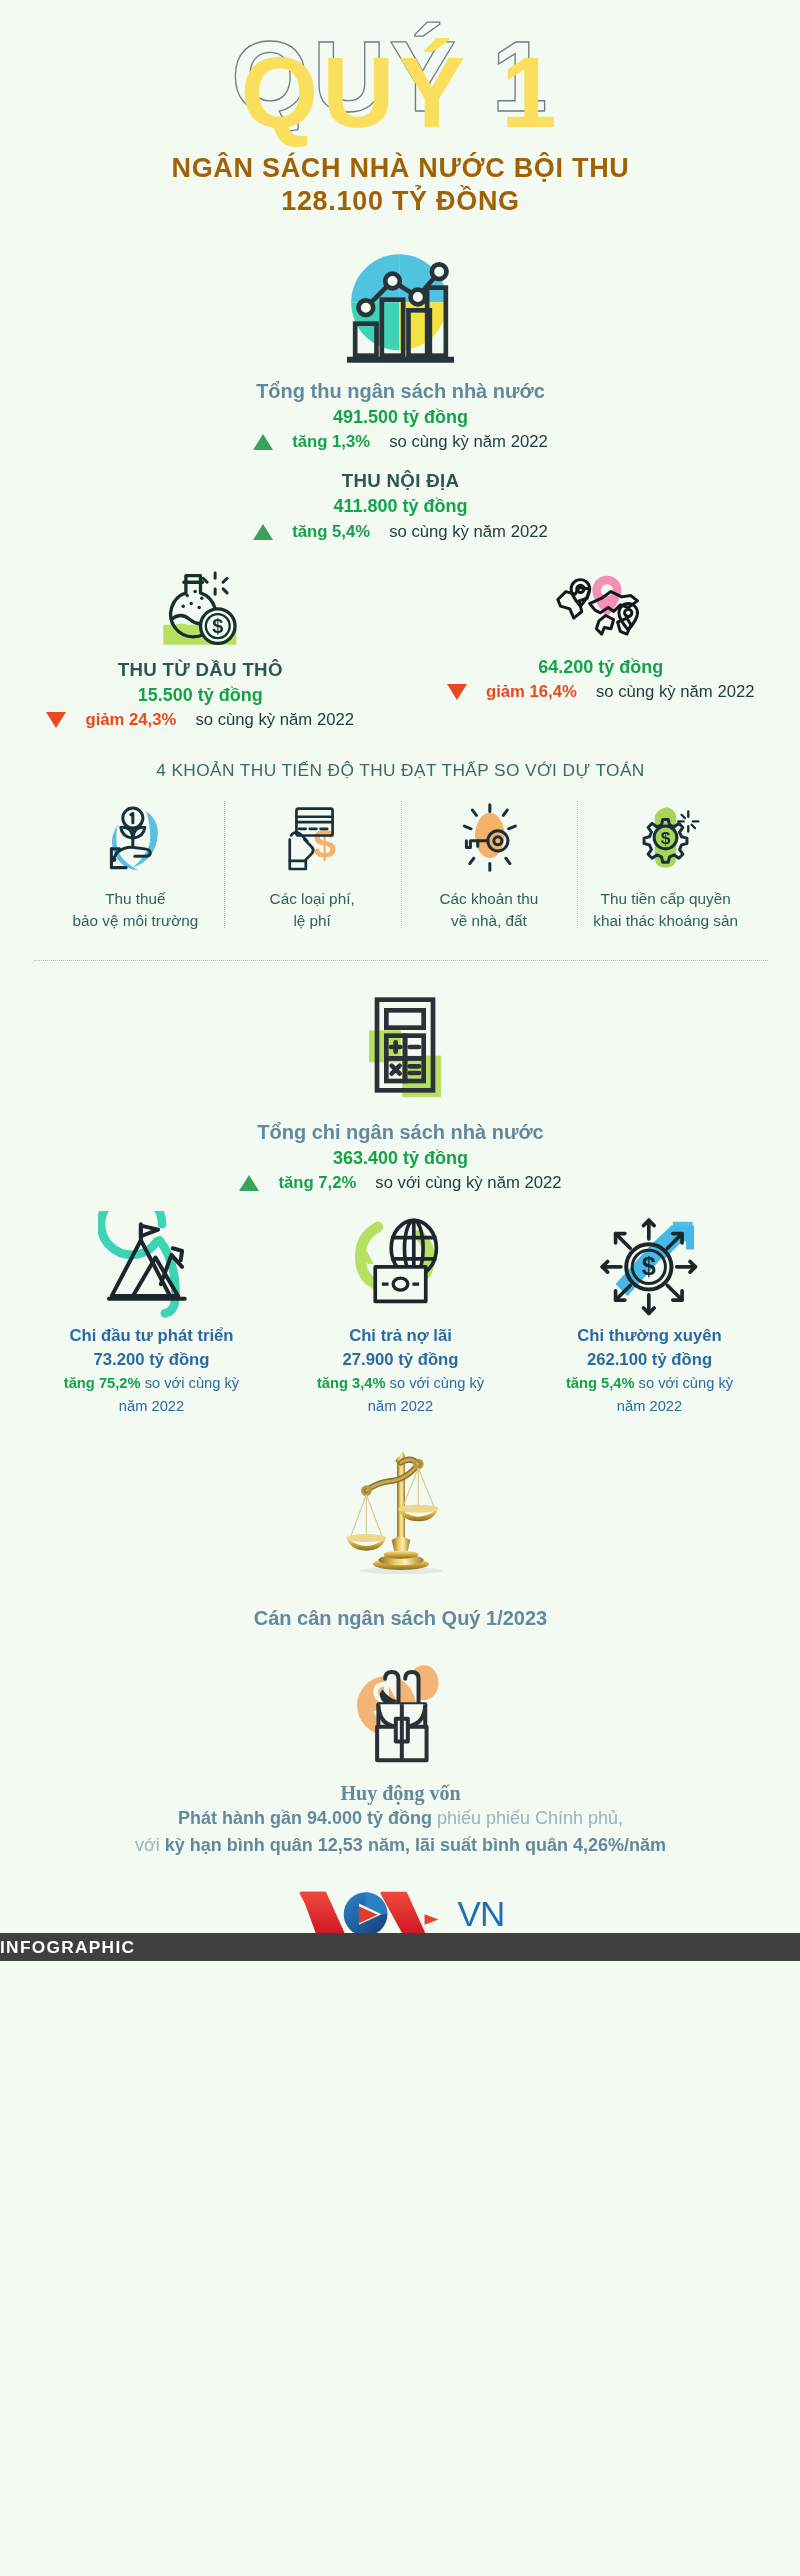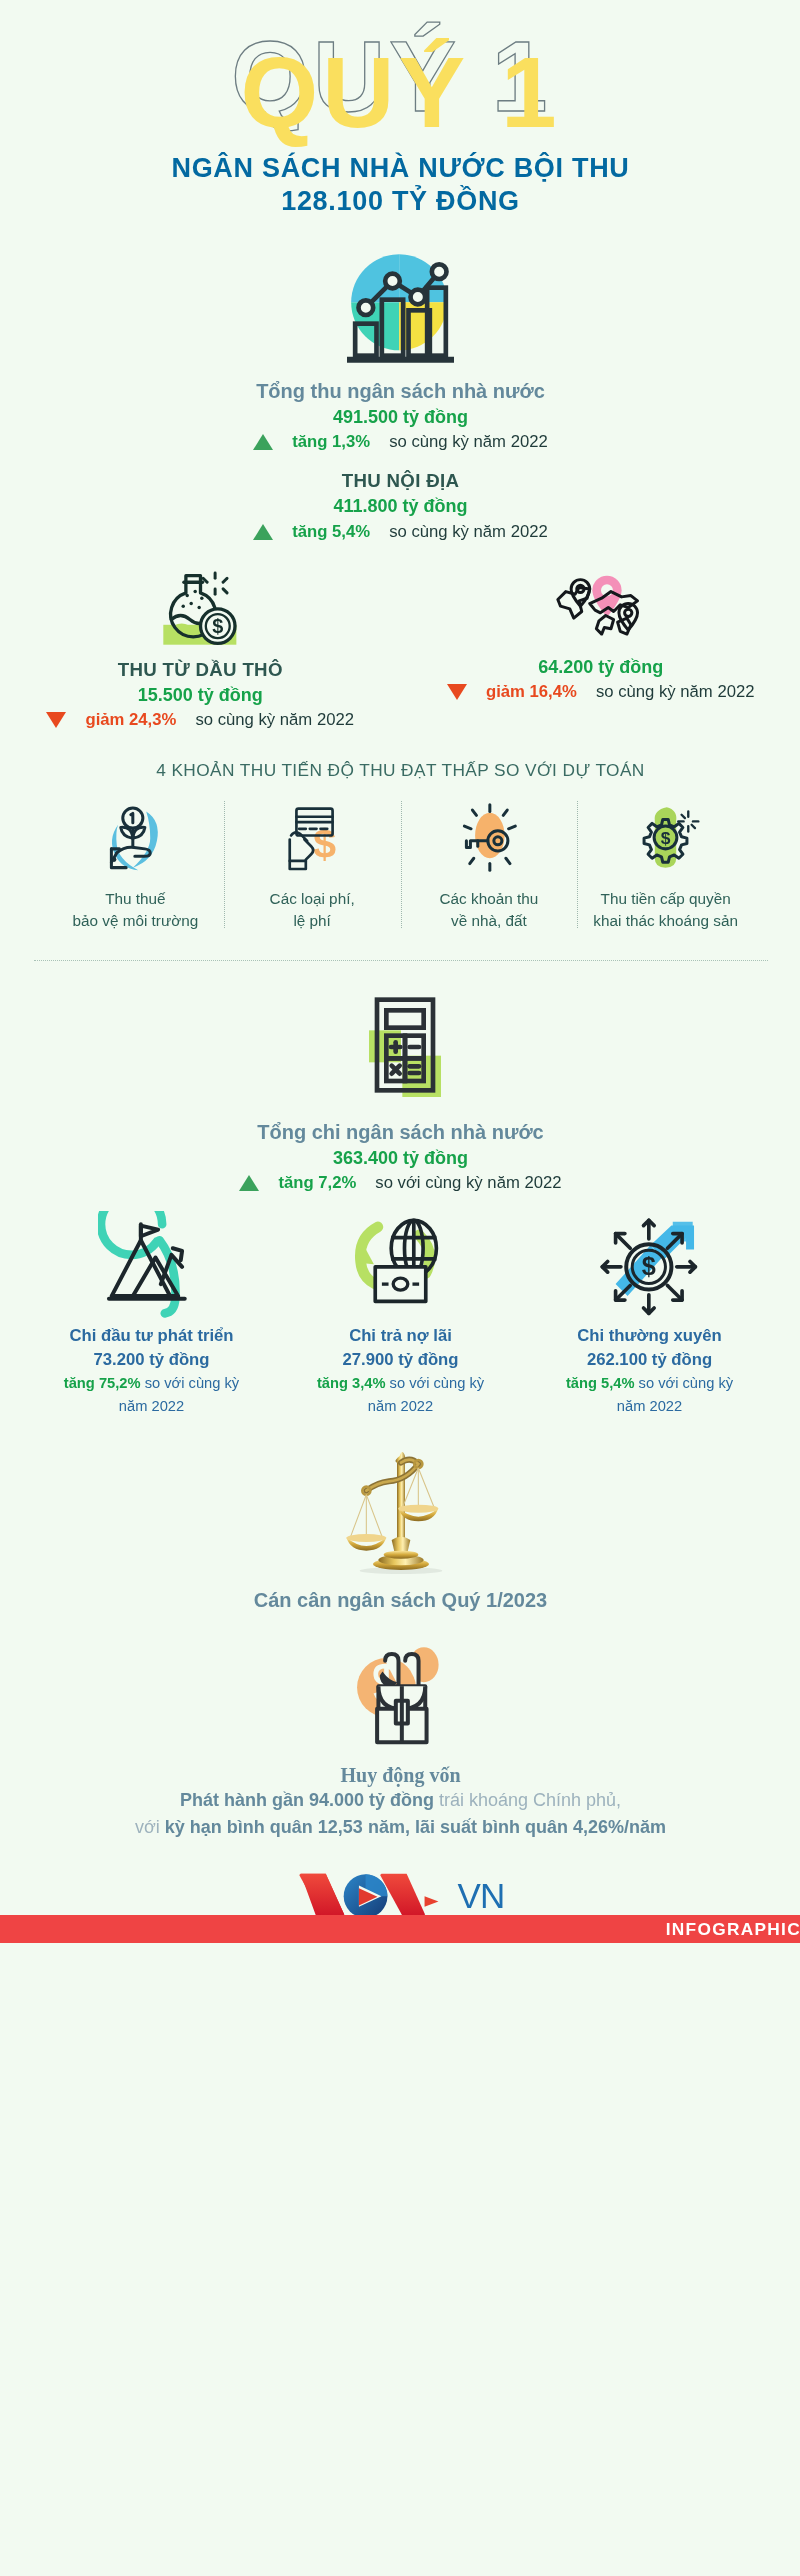--- a/index.html
+++ b/index.html
@@ -54,21 +54,21 @@
   .quy-solid{
     position:relative;
     white-space:nowrap;
     color:#fadf5e;
   }
   .headline{
     margin:4px auto 0;
     font-size:27px;
     font-weight:bold;
     letter-spacing:0.7px;
-    color:#0369a1;
+    color:#a16207;
     line-height:1.22;
   }
 
   
   .center{ text-align:center; }
   .icon-box{ display:flex; justify-content:center; align-items:flex-end; }
   .label-strong{
     font-size:20px;
     font-weight:bold;
     color:#64899c;
@@ -234,24 +234,24 @@
     font-weight:normal;
     color:#1f6fb2;
     letter-spacing:-0.7px;
     line-height:1;
   }
   .green-bar{
     position:absolute;
     left:0; right:0;
     top:49px;
     height:28px;
-    background:#ef4444;
+    background:#404040;
     display:flex;
     align-items:center;
-    justify-content:flex-end;
+    justify-content:flex-start;
   }
   .green-bar span{
     color:#ffffff;
     font-size:17.3px;
     font-weight:bold;
     letter-spacing:1.3px;
   }
   svg{ display:block; }
 </style>
 </head>
@@ -653,21 +653,21 @@
           <line x1="146" y1="42" x2="122" y2="102"></line>
             <line x1="146" y1="42" x2="170" y2="102"></line>
             <line x1="146" y1="42" x2="146" y2="102"></line>
         </g>
         <path d="M38 146 q30 26 60 0 q-6 20 -30 20 q-24 0 -30 -20 Z" fill="url(#gold2)"></path>
         <ellipse cx="68" cy="147" rx="30" ry="6" fill="#f0d58c"></ellipse>
         <path d="M116 102 q30 26 60 0 q-6 20 -30 20 q-24 0 -30 -20 Z" fill="url(#gold2)"></path>
         <ellipse cx="146" cy="103" rx="30" ry="6" fill="#f0d58c"></ellipse>
       </svg>
     </div>
-    <div class="balance-title" style="margin-top:6px;">Cán cân ngân sách Quý 1/2023</div>
+    <div class="balance-title" style="margin-top:24px;">Cán cân ngân sách Quý 1/2023</div>
   </div>
 
   <div class="center" style="margin-top:20px;">
     <div class="icon-box">
       <svg width="127" height="127" viewBox="0 0 190 190">
         <circle cx="74" cy="80" r="44" fill="#f4b473"></circle>
         <ellipse cx="130" cy="46" rx="22" ry="26" fill="#f4b473"></ellipse>
         <g fill="none" stroke="#f2faf1" stroke-width="7">
           <path d="M74 46 l0 68"></path>
           <path d="M88 60 q-4 -12 -16 -12 q-14 0 -14 12 q0 12 16 14 q16 2 16 14 q0 12 -14 12 q-14 0 -18 -12"></path>
@@ -681,21 +681,21 @@
           <path d="M62 78 l70 0 l0 40 l-70 0 Z"></path>
           <path d="M62 78 q0 34 34 34 q36 0 36 -34"></path>
           <rect x="60" y="112" width="74" height="50"></rect>
           <rect x="88" y="100" width="18" height="34"></rect>
         </g>
         <line x1="97" y1="78" x2="97" y2="162" stroke="#2b3136" stroke-width="6"></line>
       </svg>
     </div>
     <div class="hd-title" style="margin-top:3px;font-family:Liberation Serif, serif;">Huy động vốn</div>
     <div class="hd-line">
-      <b>Phát hành gần 94.000 tỷ đồng</b><span> trái khoáng Chính phủ,</span>
+      <b>Phát hành gần 94.000 tỷ đồng</b><span> phiếu phiếu Chính phủ,</span>
     </div>
     <div class="hd-line">
       <span>với </span><b>kỳ hạn bình quân 12,53 năm, lãi suất bình quân 4,26%/năm</b>
     </div>
   </div>
 
   <div class="footer">
     <div class="logo-wrap">
       <svg width="157" height="57" viewBox="0 0 235 86">
         <defs>

